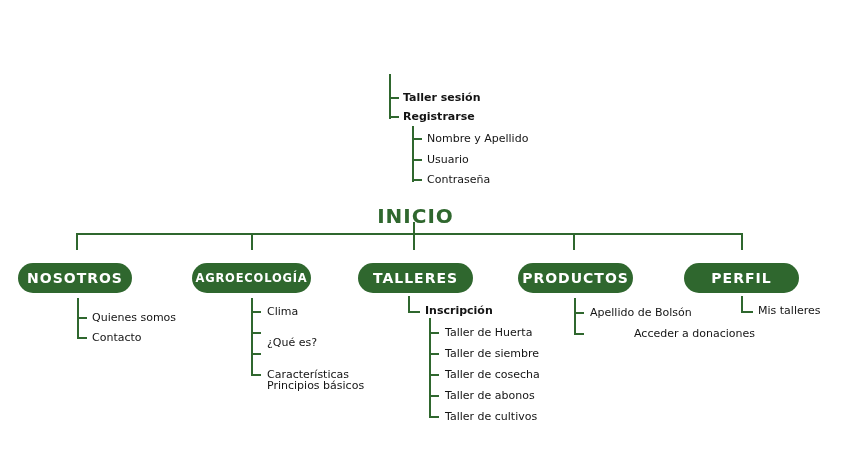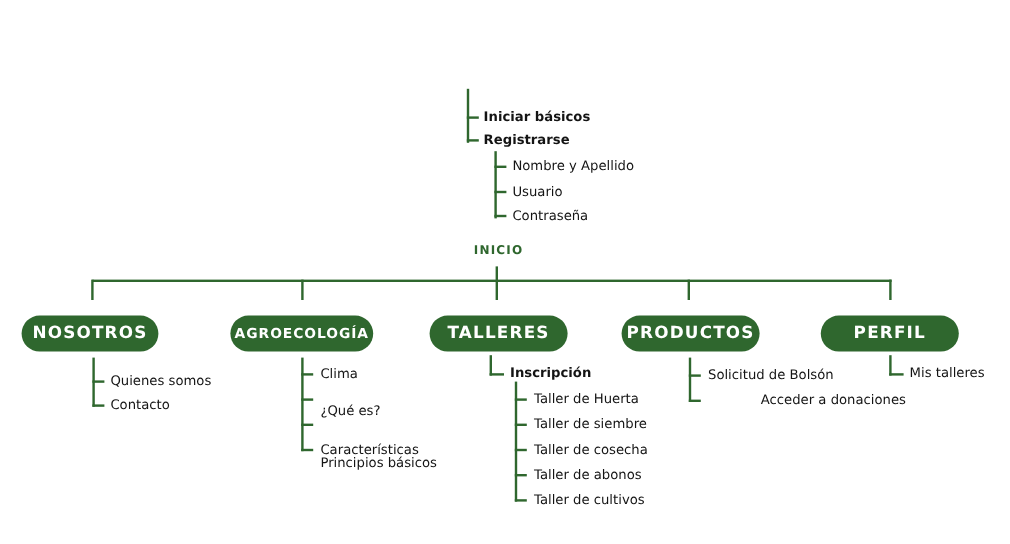--- a/index.html
+++ b/index.html
@@ -15,34 +15,34 @@
   }
   .pill.small{font-size:11.5px;letter-spacing:0.8px;}
   .lv{position:absolute;width:2px;background:#2F672E;}
   .lh{position:absolute;height:2px;background:#2F672E;}
   .txt{
     position:absolute;font-size:11px;line-height:14px;color:#141414;
     white-space:nowrap;font-weight:500;
   }
   .txt-b{font-weight:bold;}
   .inicio{
-    position:absolute;color:#2F672E;font-weight:bold;font-size:10px;
+    position:absolute;color:#2F672E;font-weight:bold;font-size:20px;
     letter-spacing:1px;text-align:center;white-space:nowrap;
   }
 </style>
 </head>
 <body>
 
 <div class="canvas">
 
 
   <div class="lv" style="left:389px;top:74px;height:45px;"></div>
   <div class="lh" style="left:389px;top:97px;width:10px;"></div>
   <div class="lh" style="left:389px;top:116px;width:10px;"></div>
-  <div class="txt txt-b" style="left:403px;top:91px;">Iniciar básicos</div>
+  <div class="txt txt-b" style="left:403px;top:91px;">Taller sesión</div>
   <div class="txt txt-b" style="left:403px;top:110px;">Registrarse</div>
 
   <div class="lv" style="left:412px;top:126px;height:56px;"></div>
   <div class="lh" style="left:412px;top:138px;width:10px;"></div>
   <div class="lh" style="left:412px;top:159px;width:10px;"></div>
   <div class="lh" style="left:412px;top:179px;width:10px;"></div>
   <div class="txt" style="left:427px;top:132px;">Nombre y Apellido</div>
   <div class="txt" style="left:427px;top:153px;">Usuario</div>
   <div class="txt" style="left:427px;top:173px;">Contraseña</div>
 
@@ -89,20 +89,20 @@
   <div class="lh" style="left:429px;top:416px;width:10px;"></div>
   <div class="txt" style="left:445px;top:326px;">Taller de Huerta</div>
   <div class="txt" style="left:445px;top:347px;">Taller de siembre</div>
   <div class="txt" style="left:445px;top:368px;">Taller de cosecha</div>
   <div class="txt" style="left:445px;top:389px;">Taller de abonos</div>
   <div class="txt" style="left:445px;top:410px;">Taller de cultivos</div>
 
   <div class="lv" style="left:574px;top:298px;height:37px;"></div>
   <div class="lh" style="left:574px;top:312px;width:10px;"></div>
   <div class="lh" style="left:574px;top:333px;width:10px;"></div>
-  <div class="txt" style="left:590px;top:306px;">Solicitud de Bolsón</div>
+  <div class="txt" style="left:590px;top:306px;">Apellido de Bolsón</div>
   <div class="txt" style="left:590px;top:327px;margin-left:44px;">Acceder a donaciones</div>
 
   <div class="lv" style="left:741px;top:296px;height:17px;"></div>
   <div class="lh" style="left:741px;top:311px;width:12px;"></div>
   <div class="txt" style="left:758px;top:304px;">Mis talleres</div>
 
 </div>
 
 </body></html>

